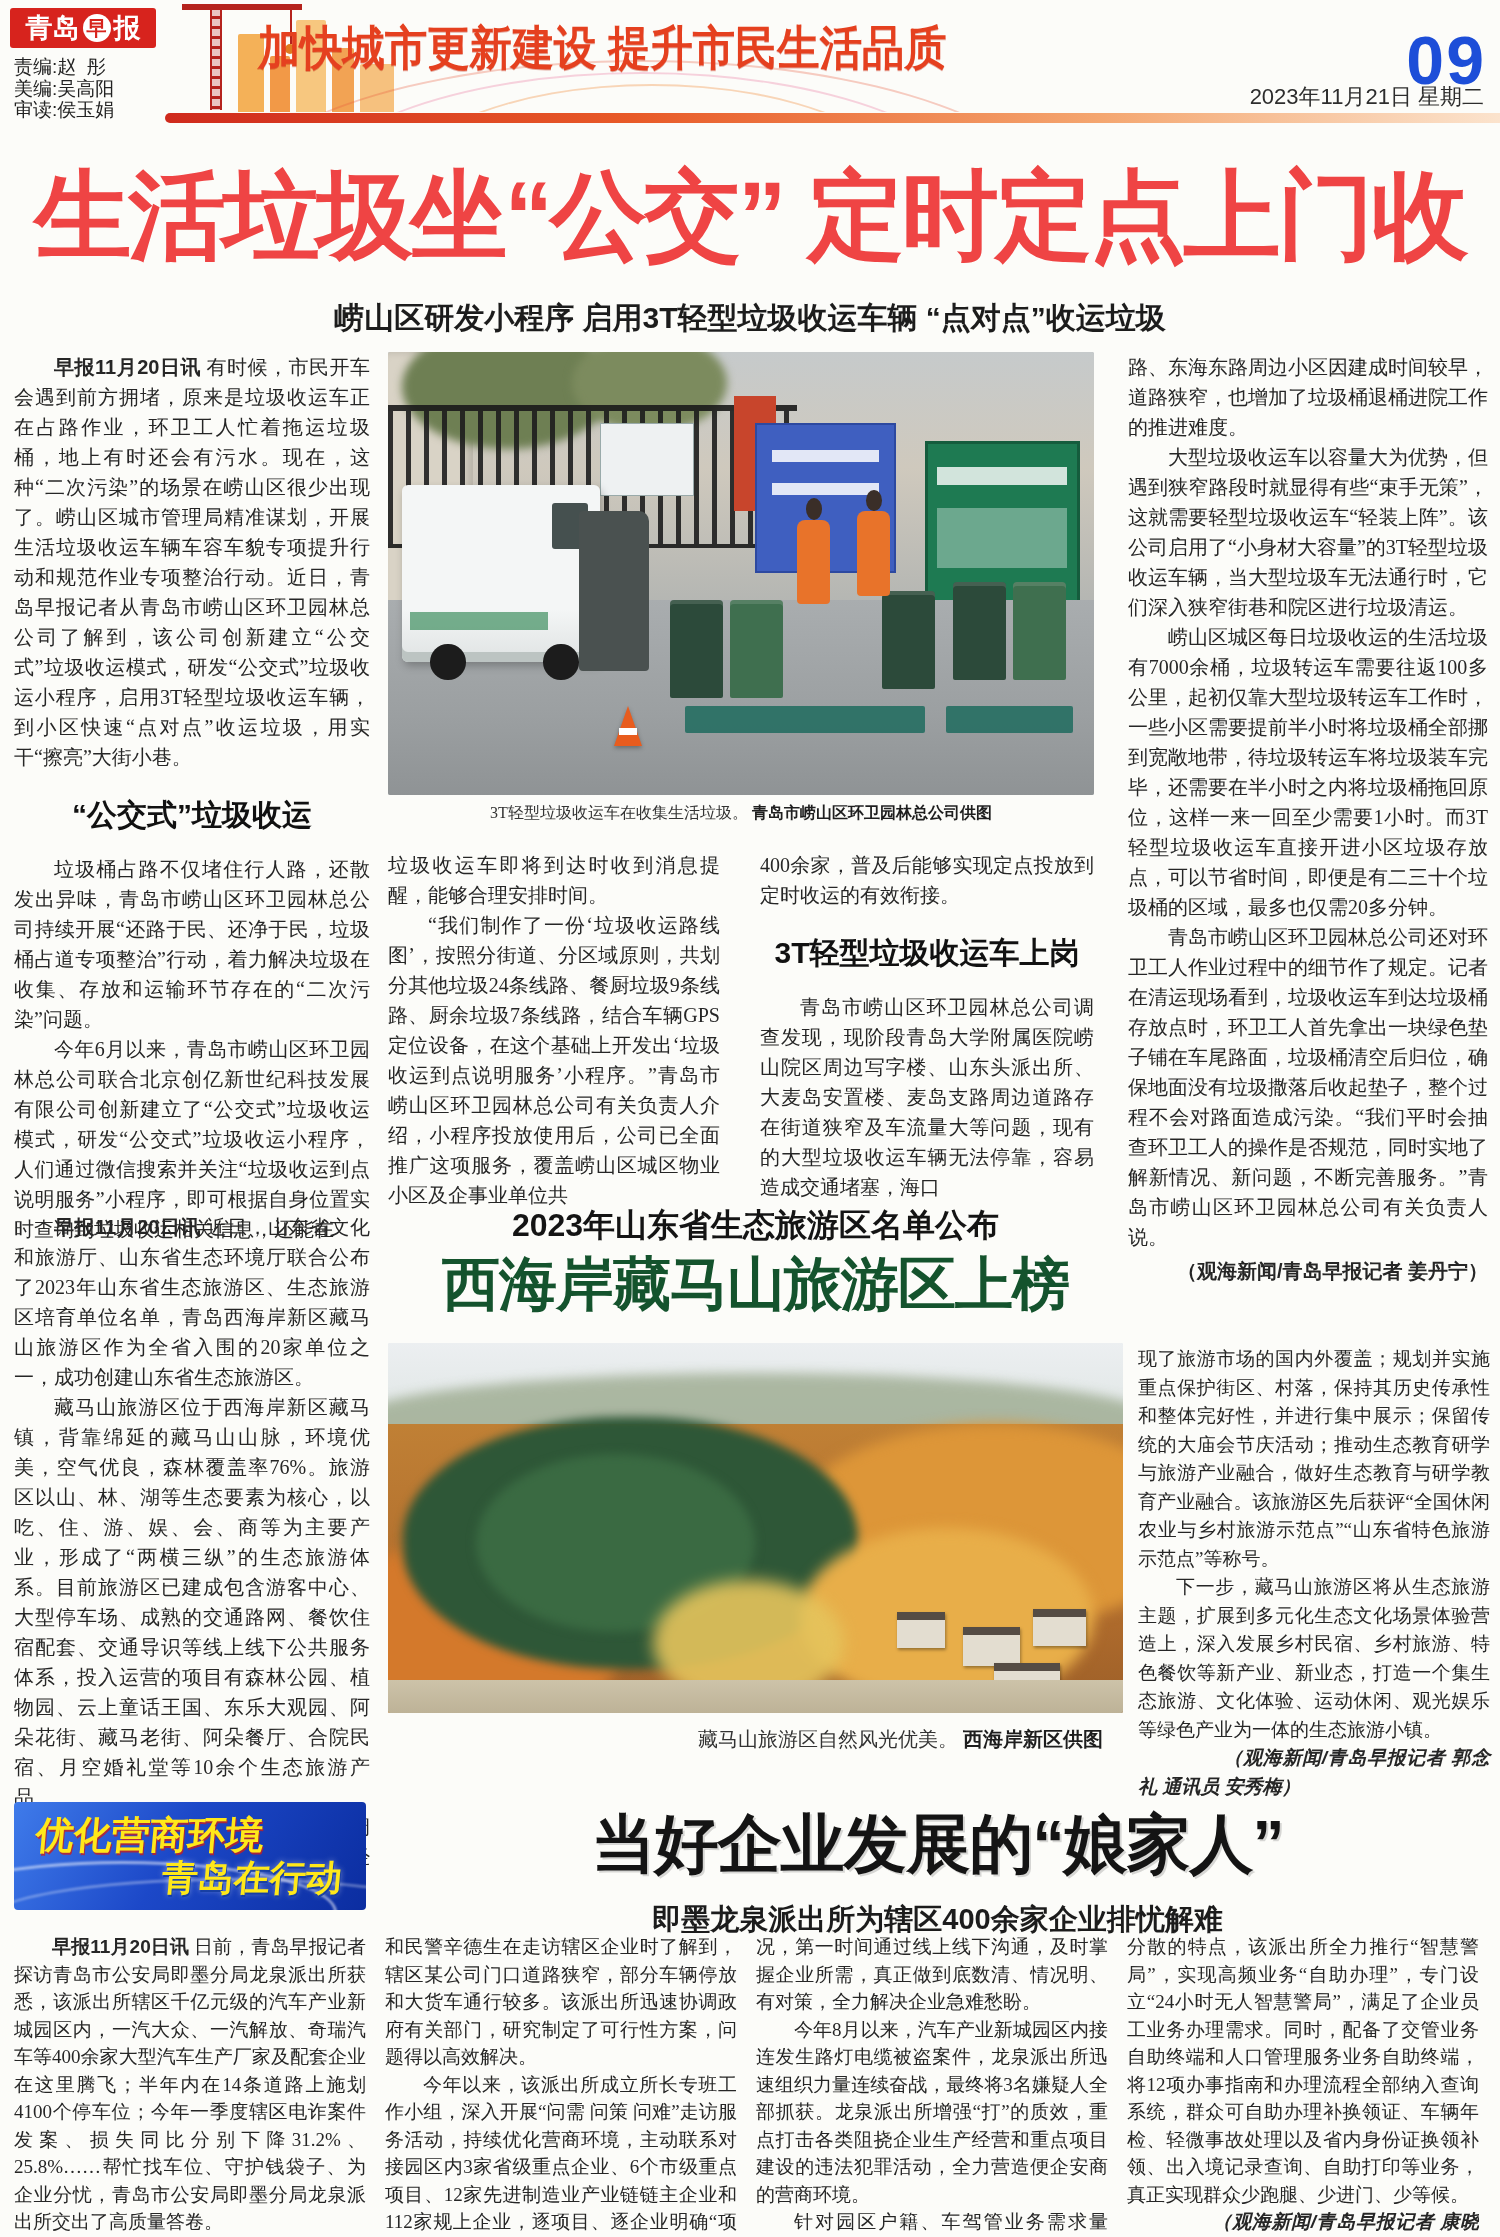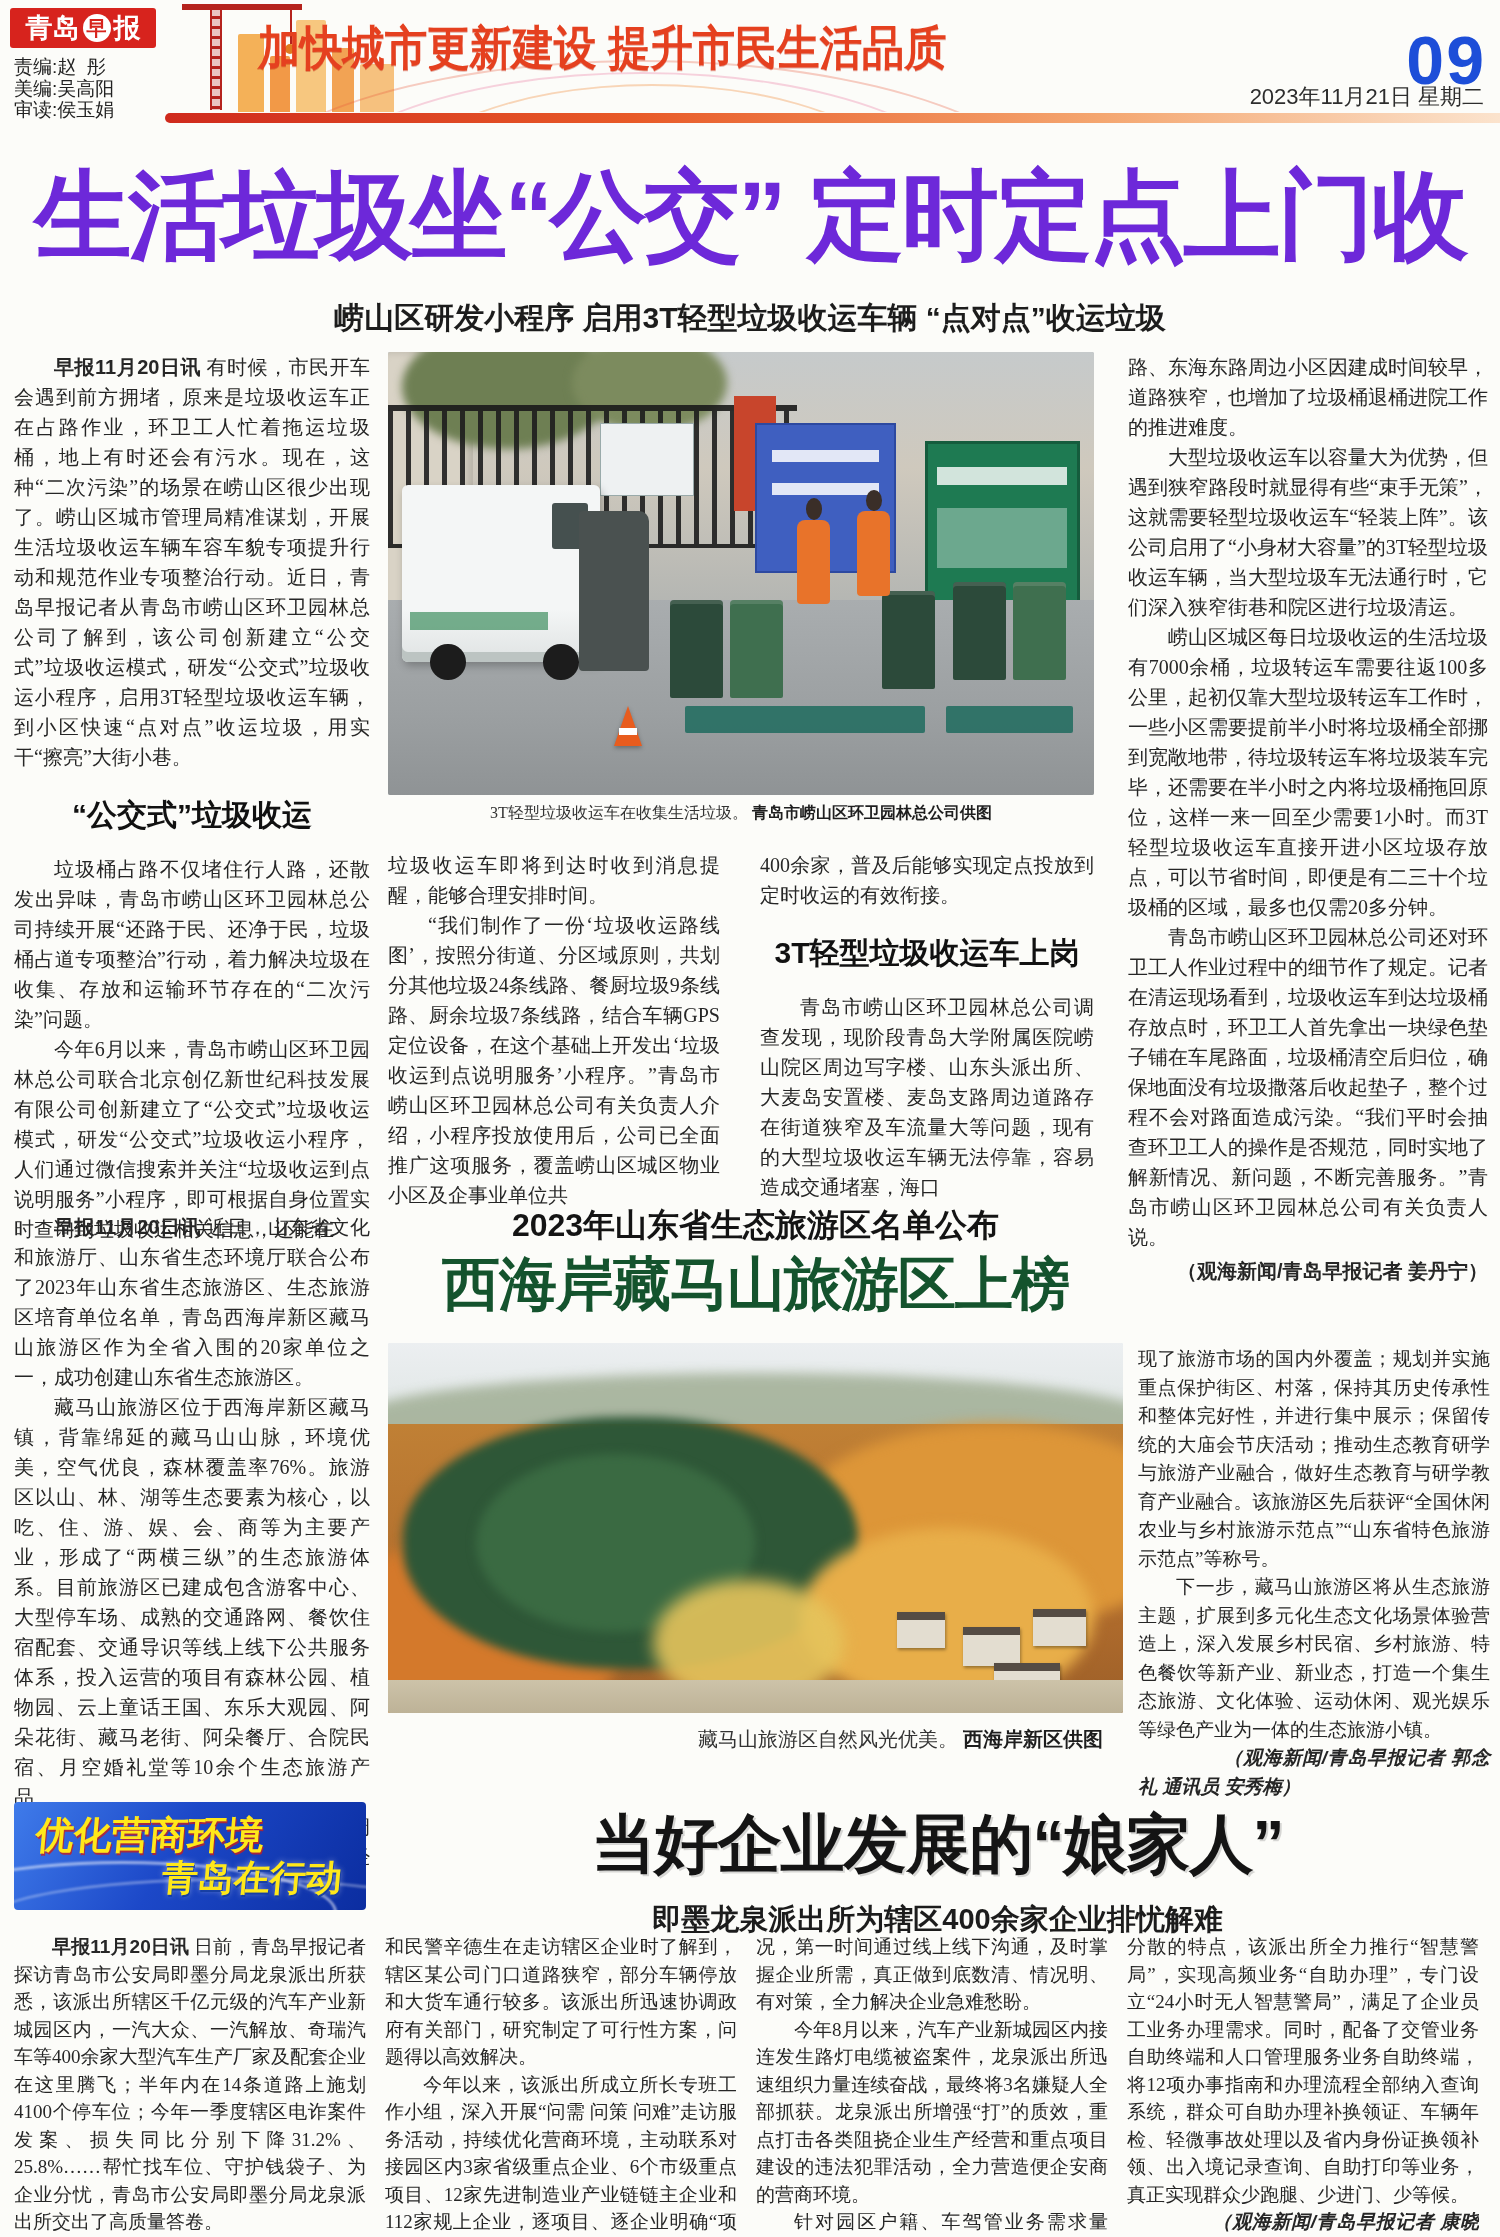--- a/index.html
+++ b/index.html
@@ -32,21 +32,21 @@
   .banner-title{left:258px;top:22px;width:760px;font:bold 47px/1.1 "Liberation Sans","DejaVu Sans",sans-serif;
         color:#e5401f;transform:scaleX(.9);transform-origin:left top;white-space:nowrap;
         text-shadow:0 1px 0 rgba(180,30,10,.35);}
   .pagenum{right:14px;top:6px;font:bold 68px/1 "Liberation Sans","DejaVu Sans",sans-serif;color:#1d4ed8;letter-spacing:2px;margin-top:20px;}
   .issue-date{right:16px;top:86px;font:22px/1 "Liberation Sans","DejaVu Sans",sans-serif;color:#2d2d2d;}
   .header-bar{left:165px;top:113px;width:1335px;height:10px;border-radius:5px 0 0 5px;
         background:linear-gradient(90deg,#cf2a1d 0%,#e85a28 35%,#f4a670 70%,#fbe3cd 100%);}
 
   
   .a1-headline{left:0;top:158px;width:1500px;text-align:center;
-        font:900 97px/1.2 "Liberation Sans","DejaVu Sans",sans-serif;color:#6d28d9;letter-spacing:-3px;white-space:nowrap;}
+        font:900 97px/1.2 "Liberation Sans","DejaVu Sans",sans-serif;color:#ef4444;letter-spacing:-3px;white-space:nowrap;}
   .a1-subtitle{left:0;top:300px;width:1500px;text-align:center;
         font:bold 30px/1.2 "Liberation Sans","DejaVu Sans",sans-serif;color:#1c1c1c;}
   .bodycol{font-size:20px;line-height:30px;text-align:justify;color:#262626;}
   .bodycol p{text-align:justify;text-indent:2em;}
   .bodycol p.cont{text-indent:0;}
   .dateline{font-weight:bold;font-family:"Liberation Sans","DejaVu Sans",sans-serif;}
   .colsubhead{text-indent:0 !important;text-align:center !important;
         font:bold 30px/1.25 "Liberation Sans","DejaVu Sans",sans-serif;color:#111;margin:24px 0 20px;}
   .byline-right{text-align:right !important;text-indent:0 !important;font-weight:bold;
         font-family:"Liberation Sans","DejaVu Sans",sans-serif;margin-top:4px;}

